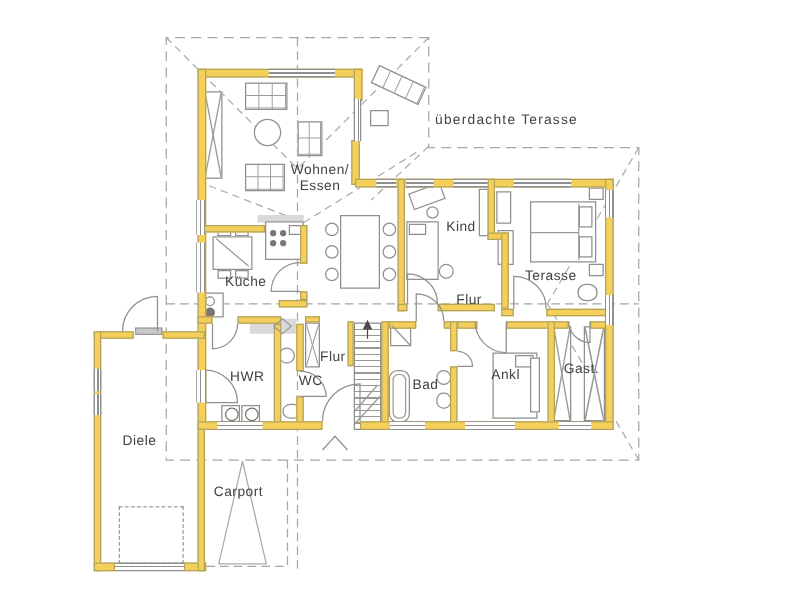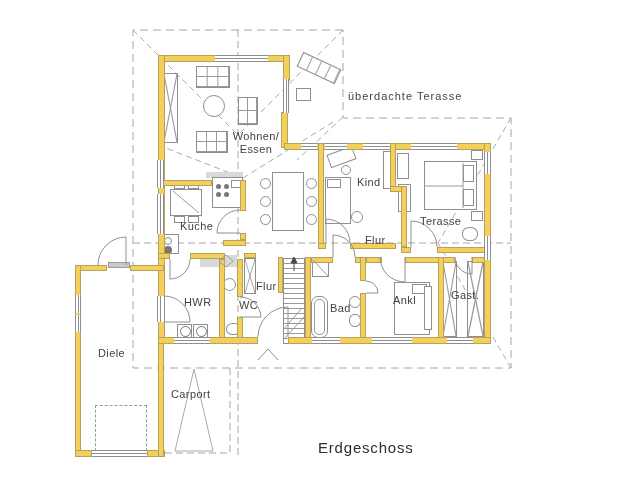--- a/index.html
+++ b/index.html
@@ -80,21 +80,20 @@
   <div class="lbl" style="left:365px;top:234px;">Flur</div>
   <div class="lbl" style="left:184px;top:296px;">HWR</div>
   <div class="lbl" style="left:256px;top:280px;">Flur</div>
   <div class="lbl" style="left:239px;top:299px;">WC</div>
   <div class="lbl" style="left:330px;top:302px;">Bad</div>
   <div class="lbl" style="left:393px;top:294px;">Ankl</div>
   <div class="lbl" style="left:451px;top:289px;">Gast.</div>
   <div class="lbl" style="left:98px;top:347px;">Diele</div>
   <div class="lbl" style="left:171px;top:388px;">Carport</div>
   <div class="lbl lbl-terrace" style="left:348px;top:90px;">überdachte Terasse</div>
-  <div class="lbl lbl-title" style="left:318px;top:441px;">Erdgeschoss</div>
 
 <div class="fr gray" style="left: 206px; top: 172px; width: 37px; height: 6px;"></div>
     <div class="fr gray" style="left: 200px; top: 255px; width: 37px; height: 12px;"></div>
     <div class="fr mat" style="left: 108px; top: 262px; width: 22px; height: 6px;"></div>
     <div class="fr grid" style="left: 196px; top: 66px; width: 34px; height: 22px;"></div>
     <div class="fr grid" style="left: 196px; top: 131px; width: 32px; height: 22px;"></div>
     <div class="fr circle" style="left: 203px; top: 95px; width: 22px; height: 22px;"></div>
     <div class="fr grid2" style="left: 238px; top: 97px; width: 20px; height: 28px;"></div>
     <div class="fr xbox" style="left: 163px; top: 73px; width: 15px; height: 70px;"><svg width="100%" height="100%" viewBox="0 0 10 10" preserveAspectRatio="none">
         <line x1="0" y1="0" x2="10" y2="10" stroke="#9a9a9a" stroke-width="0.6"></line>

